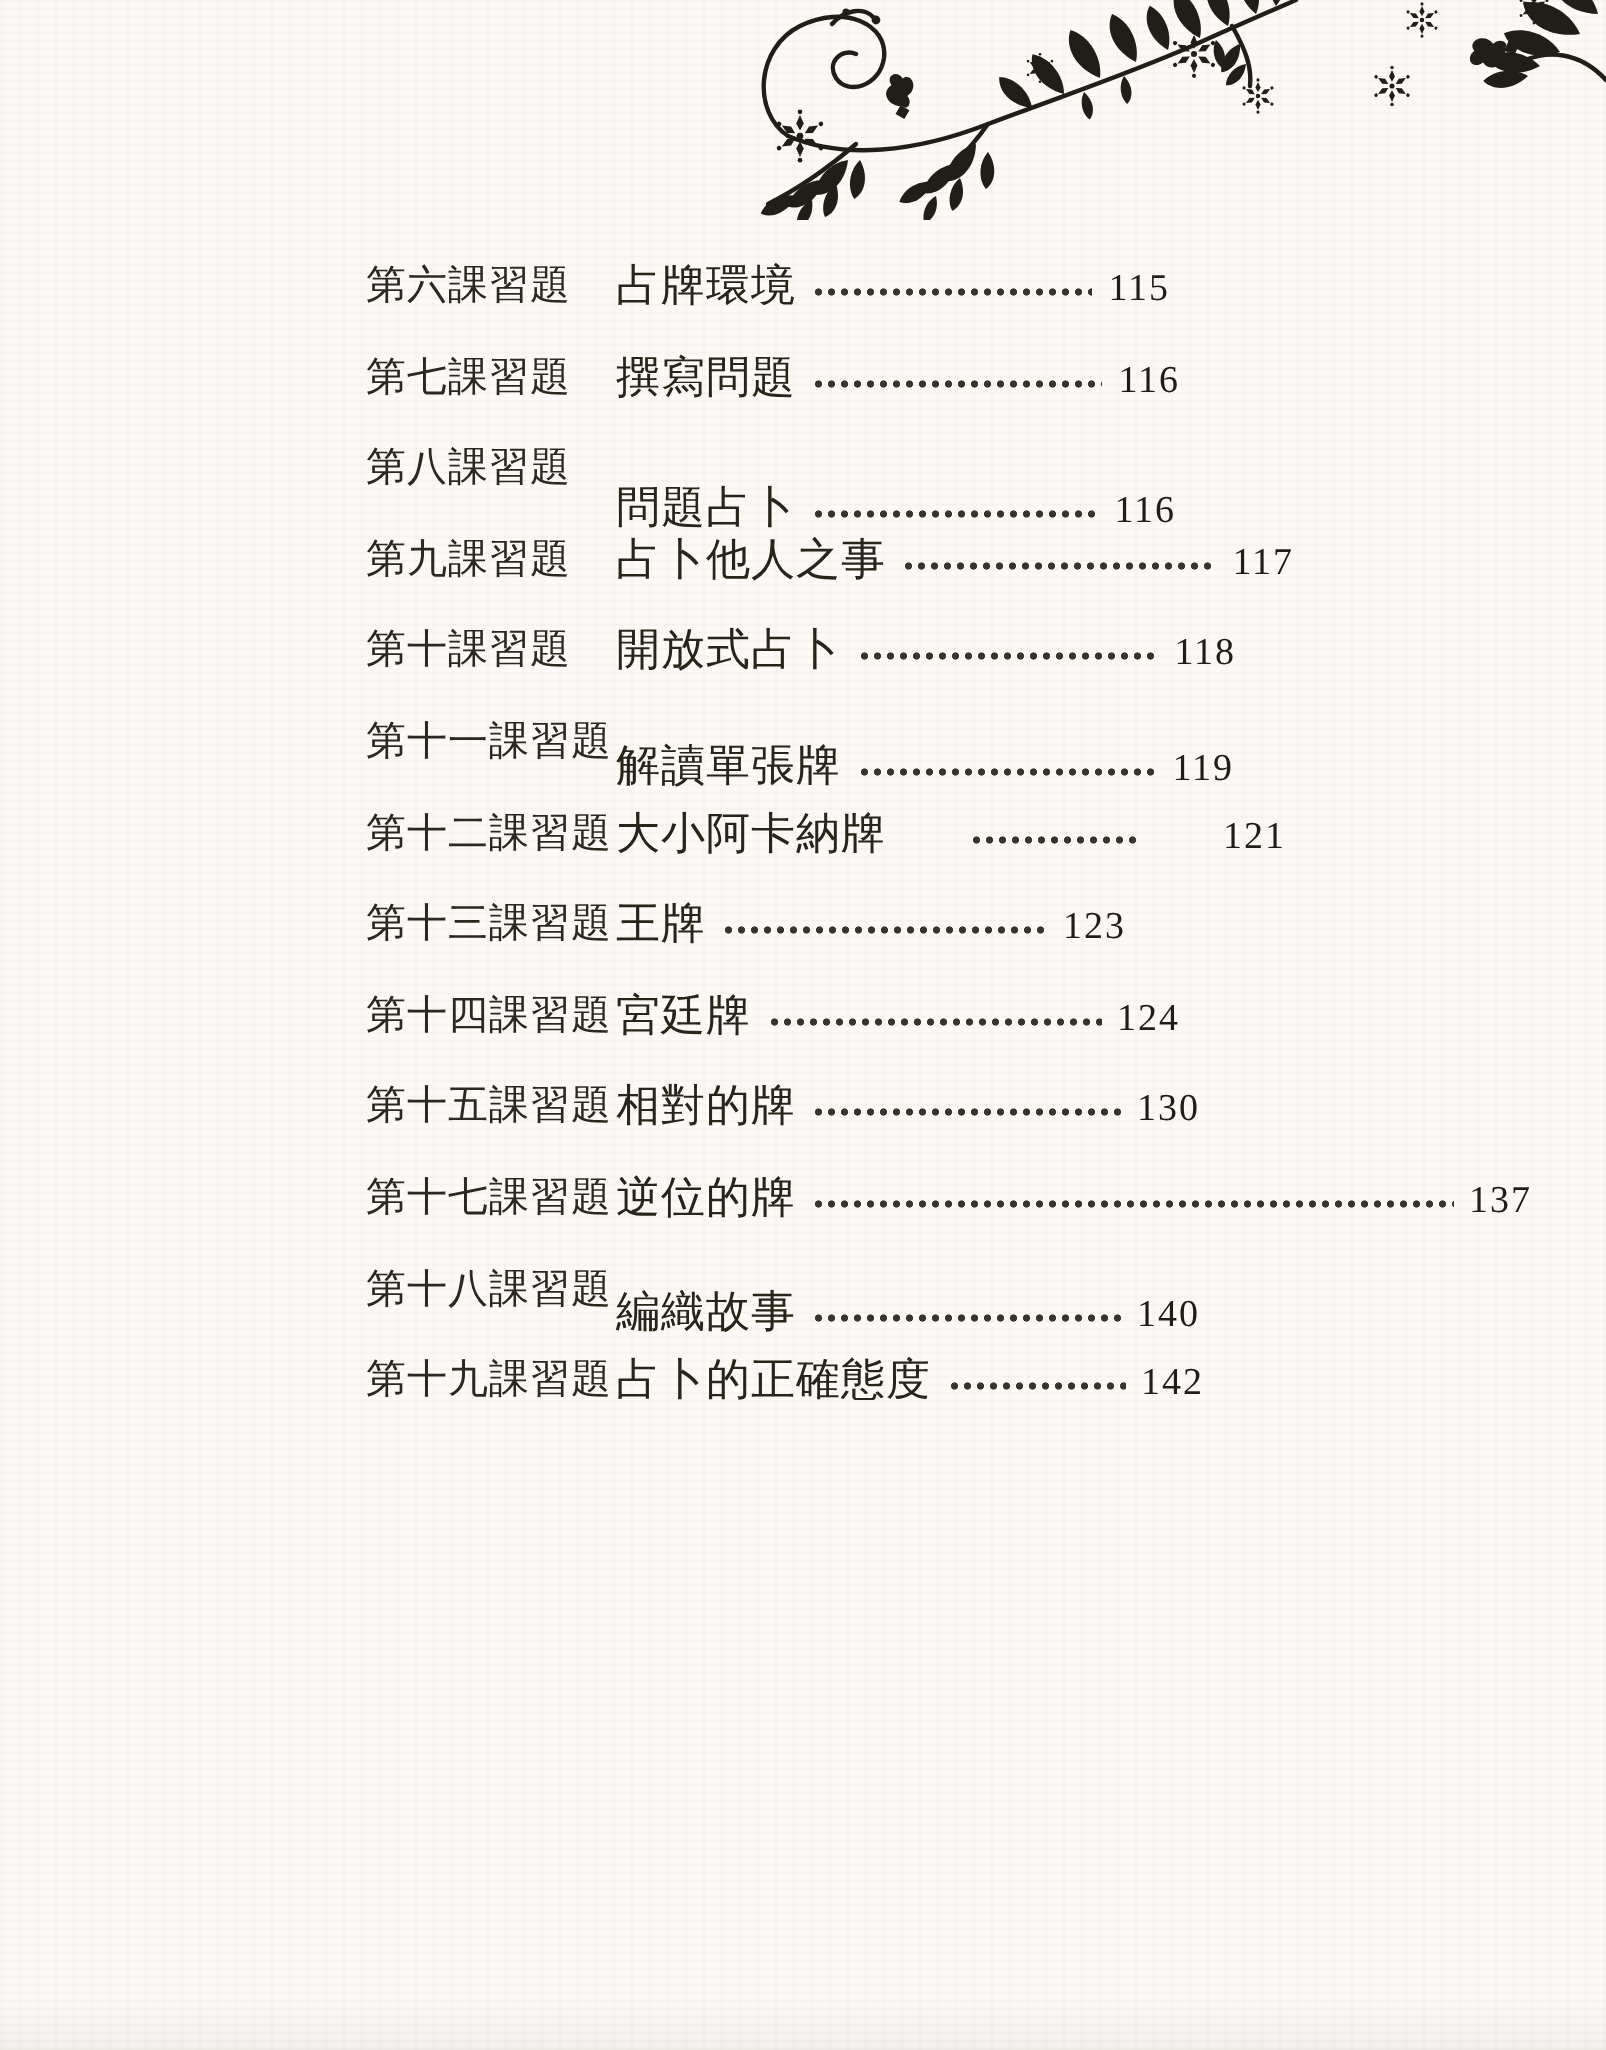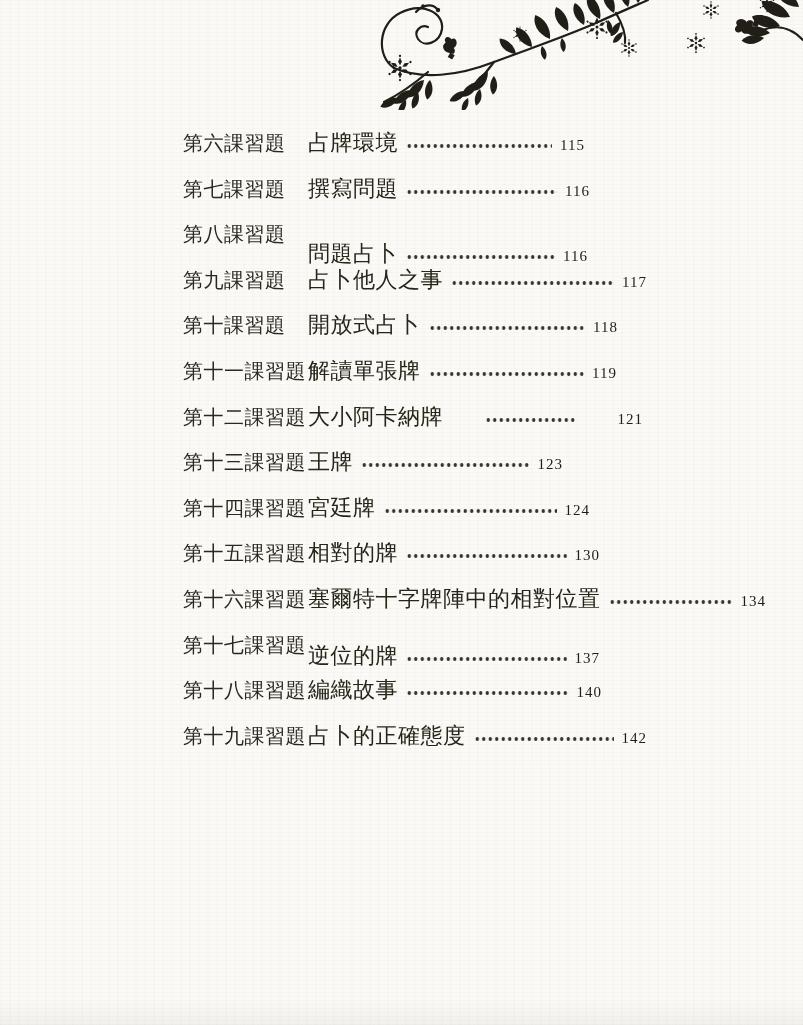--- a/index.html
+++ b/index.html
@@ -36,30 +36,30 @@
   .title{
     font-size:22px;line-height:26px;letter-spacing:0.5px;
     white-space:nowrap;color:#272419;
   }
   .leader{
     flex:1;align-self:center;height:6px;margin:4px 8px 0 8px;
     background-image:radial-gradient(circle, #38342b 1.6px, rgba(0,0,0,0) 2px);
     background-size:6.5px 6px;background-repeat:repeat-x;background-position:left center;
   }
   .page-num{
-    flex:none;font-size:15px;line-height:26px;color:#201d16;
+    flex:none;font-size:19px;line-height:26px;color:#201d16;
     font-family:"Liberation Serif","DejaVu Serif",serif;letter-spacing:1px;
   }
   
   .toc-row:nth-child(1)  .entry-line{width:277px;}
   .toc-row:nth-child(2)  .entry-line{width:282px;}
   .toc-row:nth-child(3)  .entry-line{width:280px;margin-top:20px;}
   .toc-row:nth-child(4)  .entry-line{width:339px;}
   .toc-row:nth-child(5)  .entry-line{width:310px;}
-  .toc-row:nth-child(6)  .entry-line{width:309px;}
+  .toc-row:nth-child(6)  .entry-line{width:309px;margin-top:12px;}
   .toc-row:nth-child(7)  .entry-line{width:335px;gap:34px;}
   .toc-row:nth-child(8)  .entry-line{width:255px;}
   .toc-row:nth-child(9)  .entry-line{width:282px;}
   .toc-row:nth-child(10) .entry-line{width:292px;}
   .toc-row:nth-child(11) .entry-line{width:458px;}
   .toc-row:nth-child(12) .entry-line{width:292px;margin-top:11px;}
   .toc-row:nth-child(13) .entry-line{width:294px;}
   .toc-row:nth-child(14) .entry-line{width:339px;}
 </style>
 </head>
@@ -251,28 +251,20 @@
 
     <div class="toc-row">
       <span class="lesson">第十五課習題</span>
       <span class="entry-line">
         <span class="title">相對的牌</span>
         <span class="leader"></span>
         <span class="page-num">130</span>
       </span>
     </div>
 
-    <div class="toc-row">
-      <span class="lesson">第十六課習題</span>
-      <span class="entry-line">
-        <span class="title">塞爾特十字牌陣中的相對位置</span>
-        <span class="leader"></span>
-        <span class="page-num">134</span>
-      </span>
-    </div>
 
     <div class="toc-row">
       <span class="lesson">第十七課習題</span>
       <span class="entry-line">
         <span class="title">逆位的牌</span>
         <span class="leader"></span>
         <span class="page-num">137</span>
       </span>
     </div>
 

